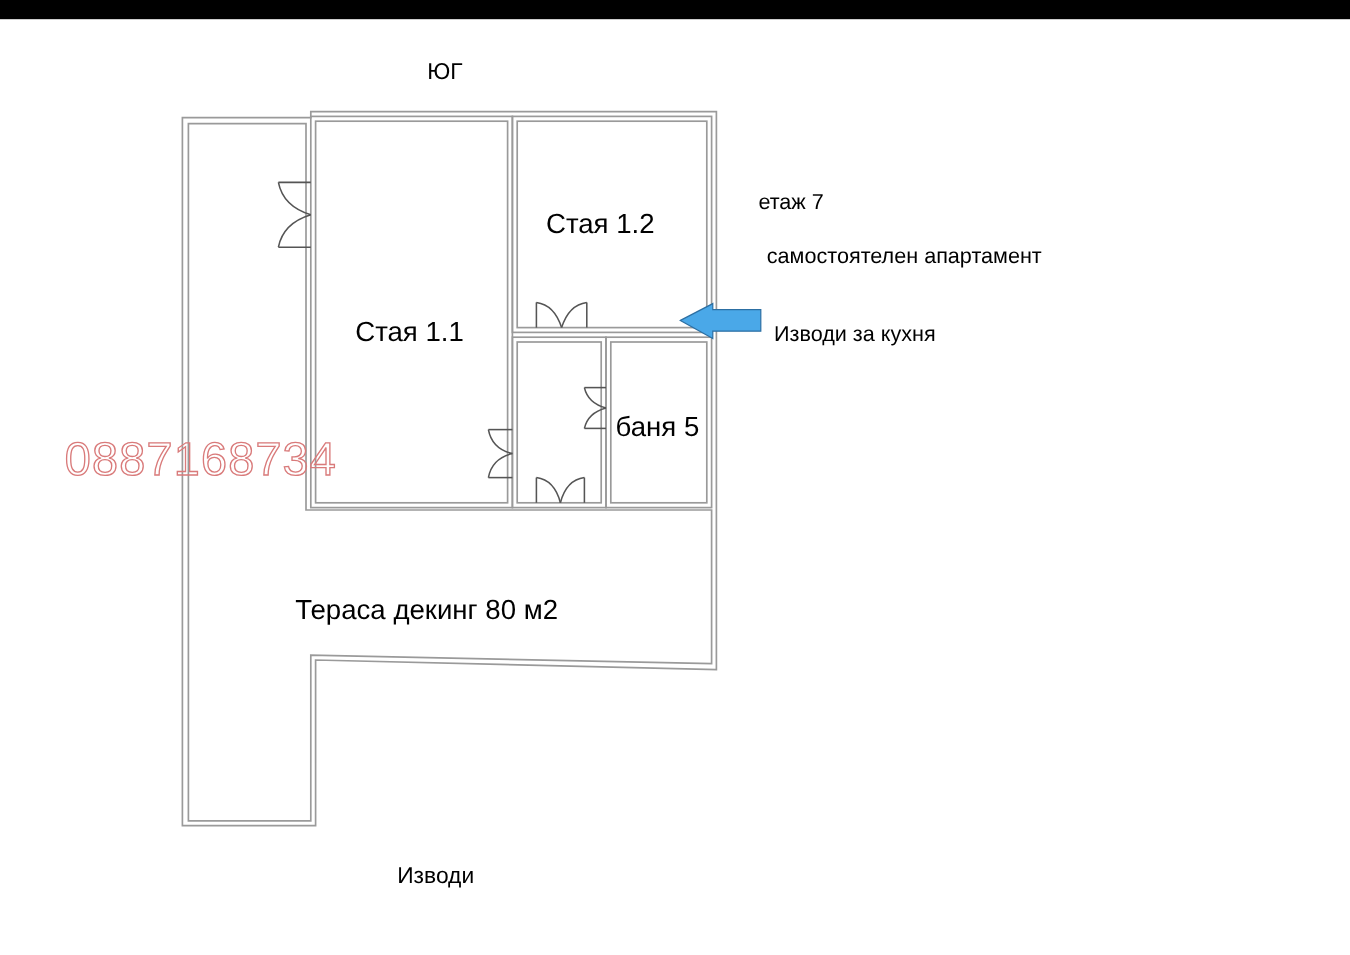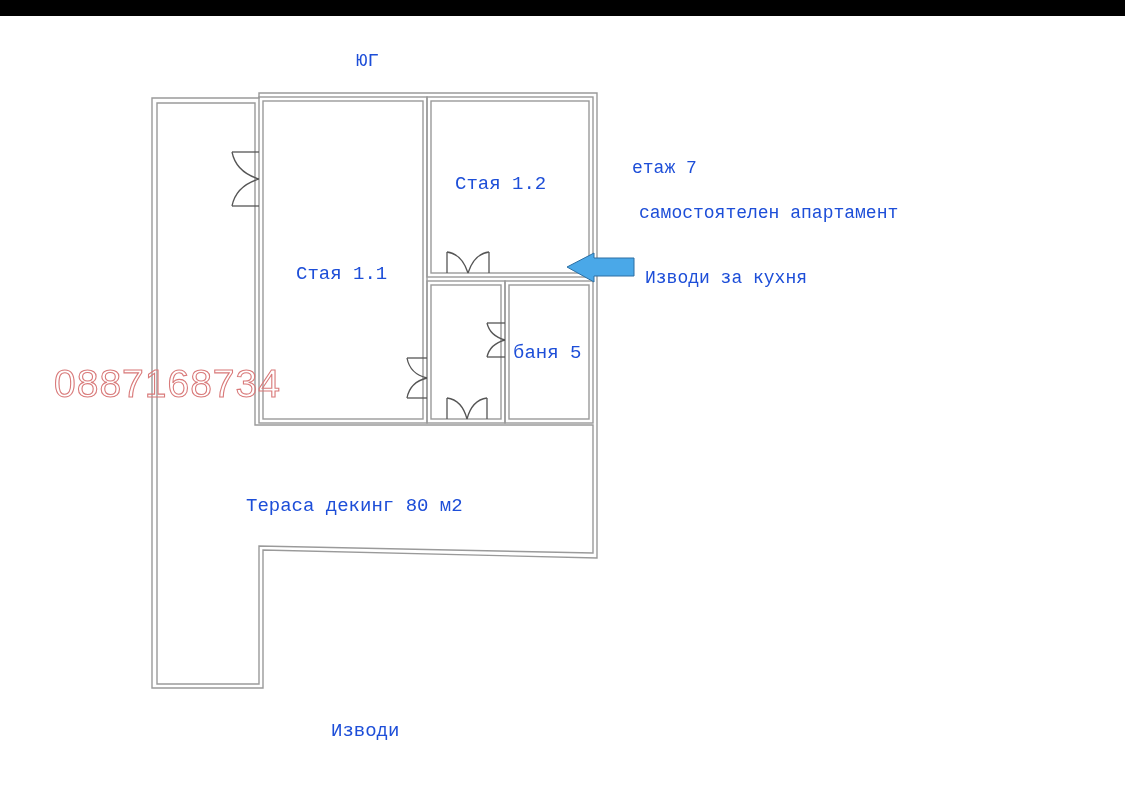--- a/index.html
+++ b/index.html
@@ -1,21 +1,21 @@
 <!DOCTYPE html>
 <html><head>
 <meta charset="utf-8">
 <style>
   html, body { margin: 0; padding: 0; }
   body { width: 1125px; height: 796px; background: #ffffff; position: relative; overflow: hidden;
          font-family: "Liberation Sans", sans-serif; }
   .topbar { position: absolute; left: 0; top: 0; width: 1125px; height: 16px; background: #000; }
   svg.plan { position: absolute; left: 0; top: 0; }
-  .lbl { position: absolute; color: #1d4ed8; font-family: Liberation Mono, monospace; white-space: nowrap; }
-  .room { font-size: 19px; }
+  .lbl { position: absolute; color: #000000; font-family: Liberation Sans, sans-serif; white-space: nowrap; }
+  .room { font-size: 23px; }
   .note { font-size: 18px; }
   .watermark { position: absolute; left: 54px; top: 362px; font-size: 39px; letter-spacing: 1px;
                color: transparent; -webkit-text-stroke: 1.1px #d97a7a; font-family: "Liberation Sans", sans-serif; }
 </style>
 </head>
 <body>
 
 <div class="topbar"></div>
 
 <svg class="plan" width="1125" height="796" viewBox="0 0 1125 796">

